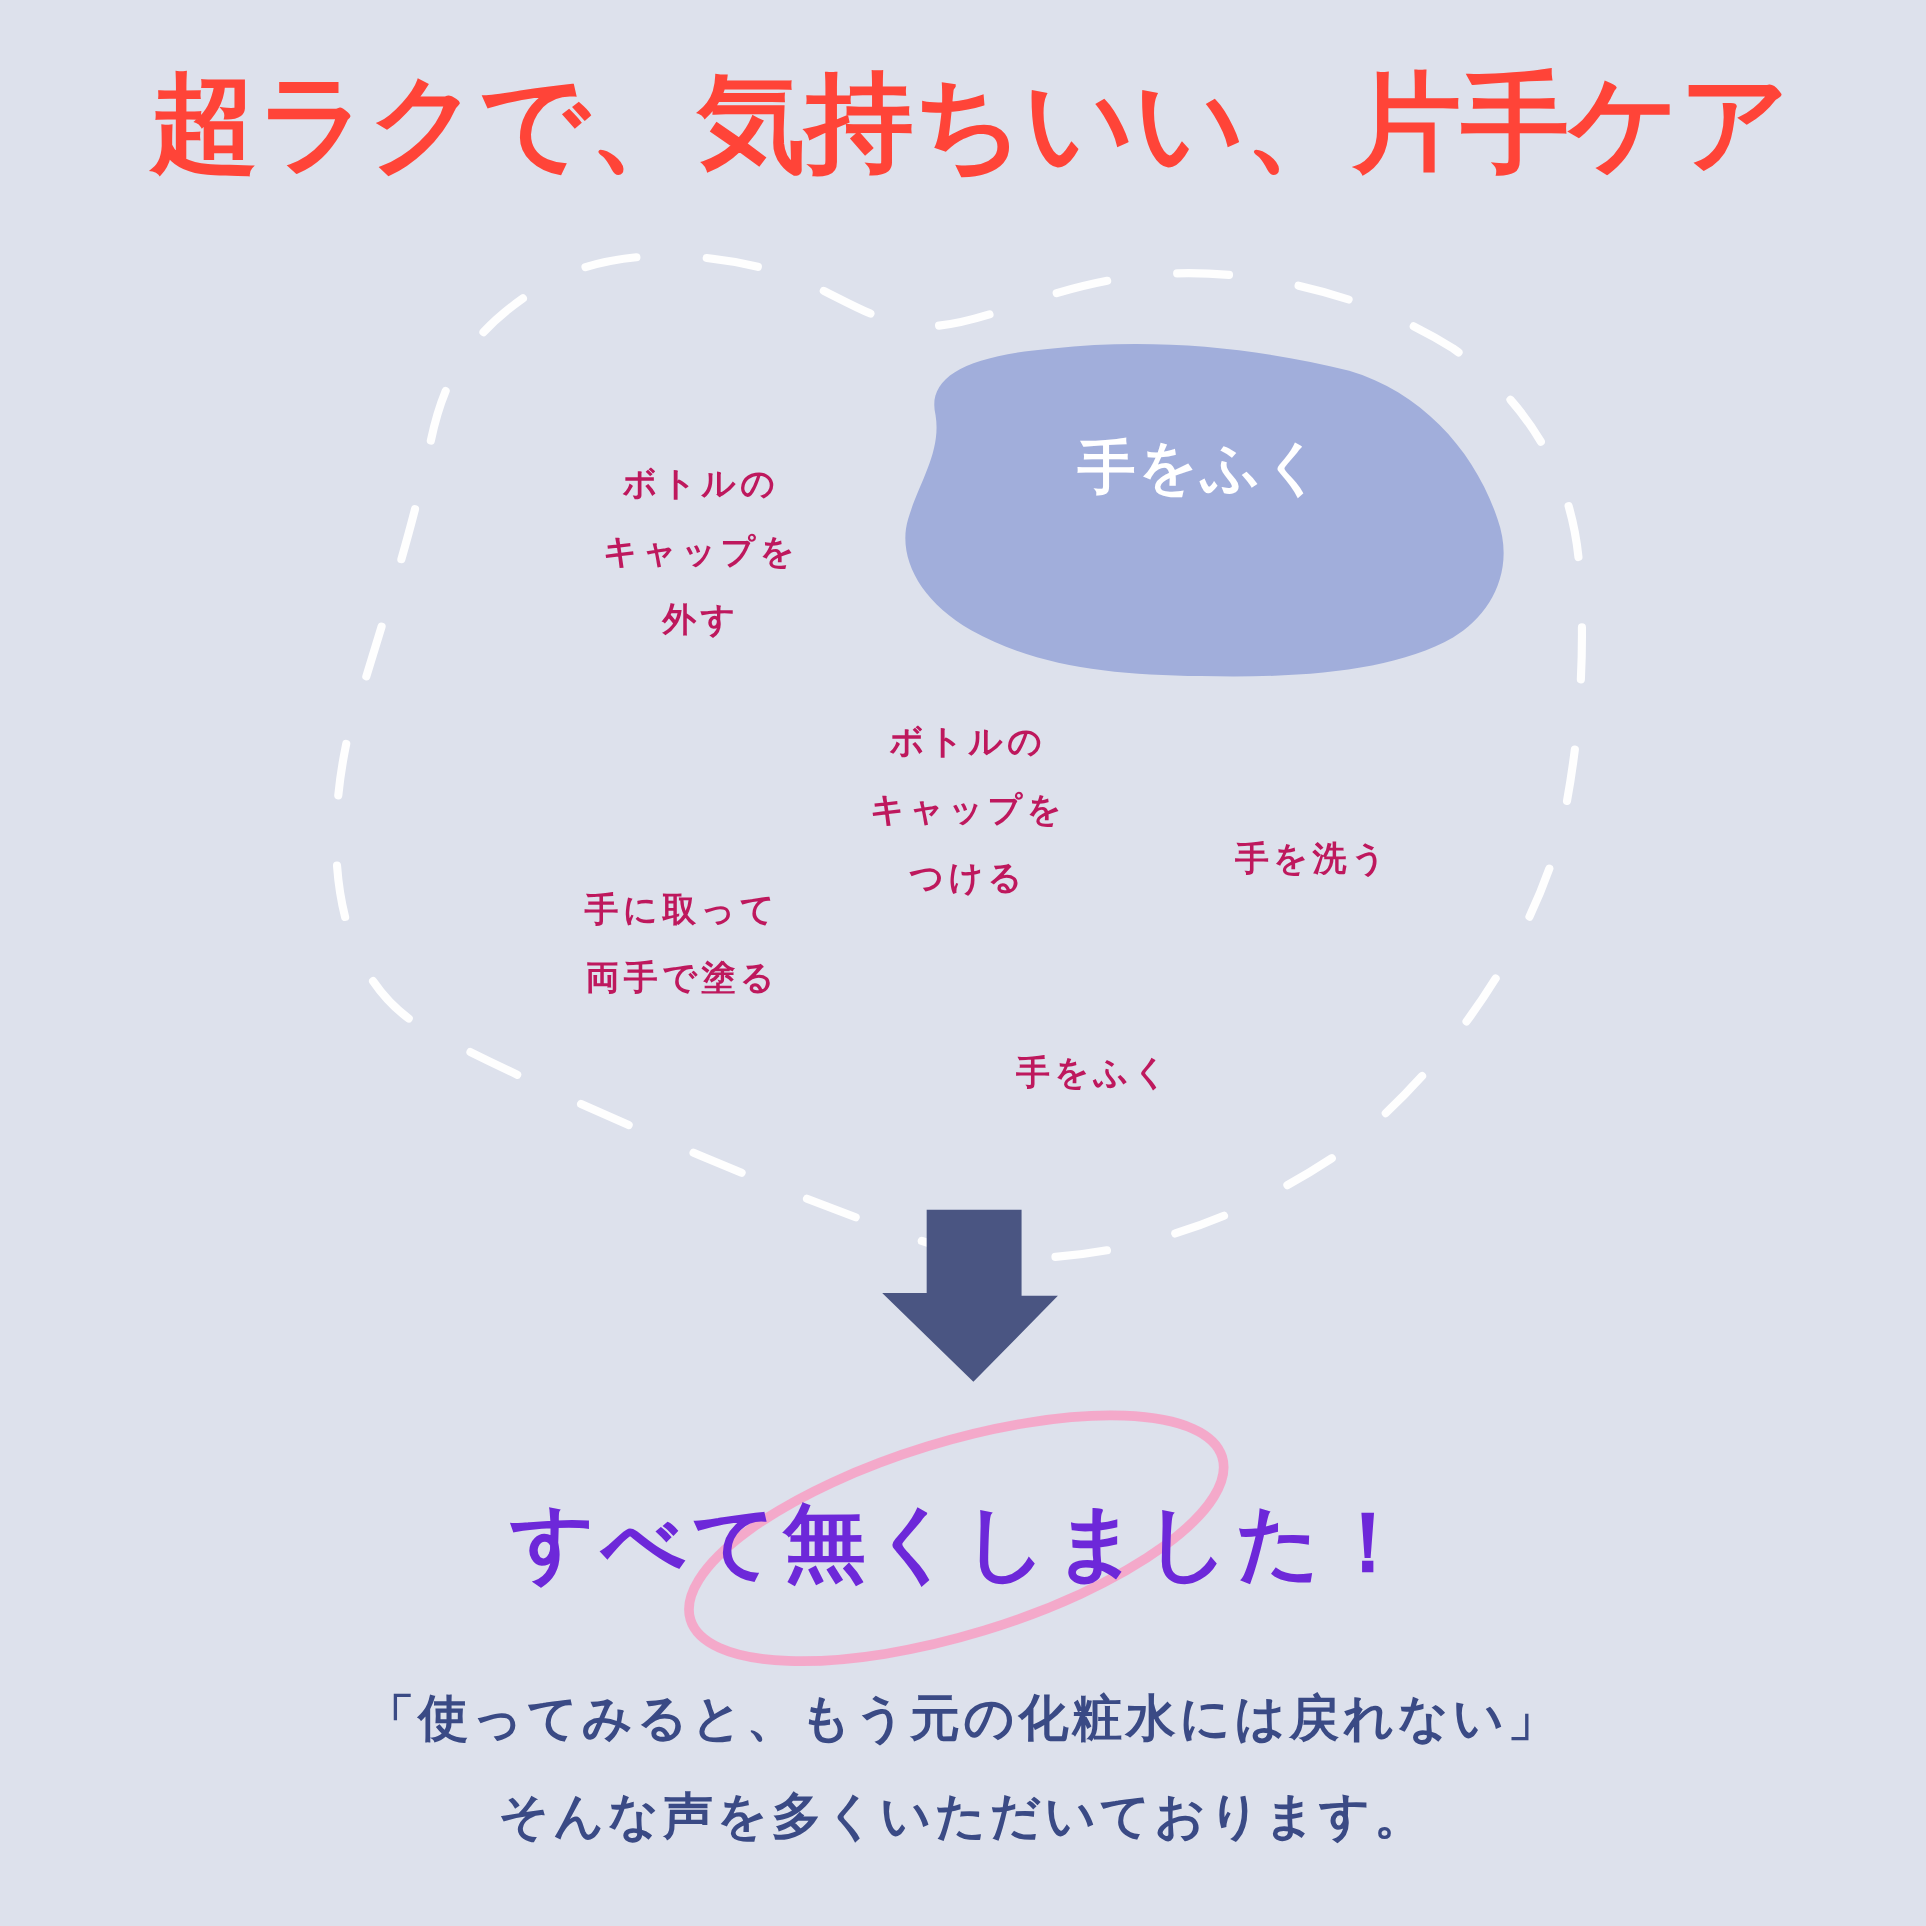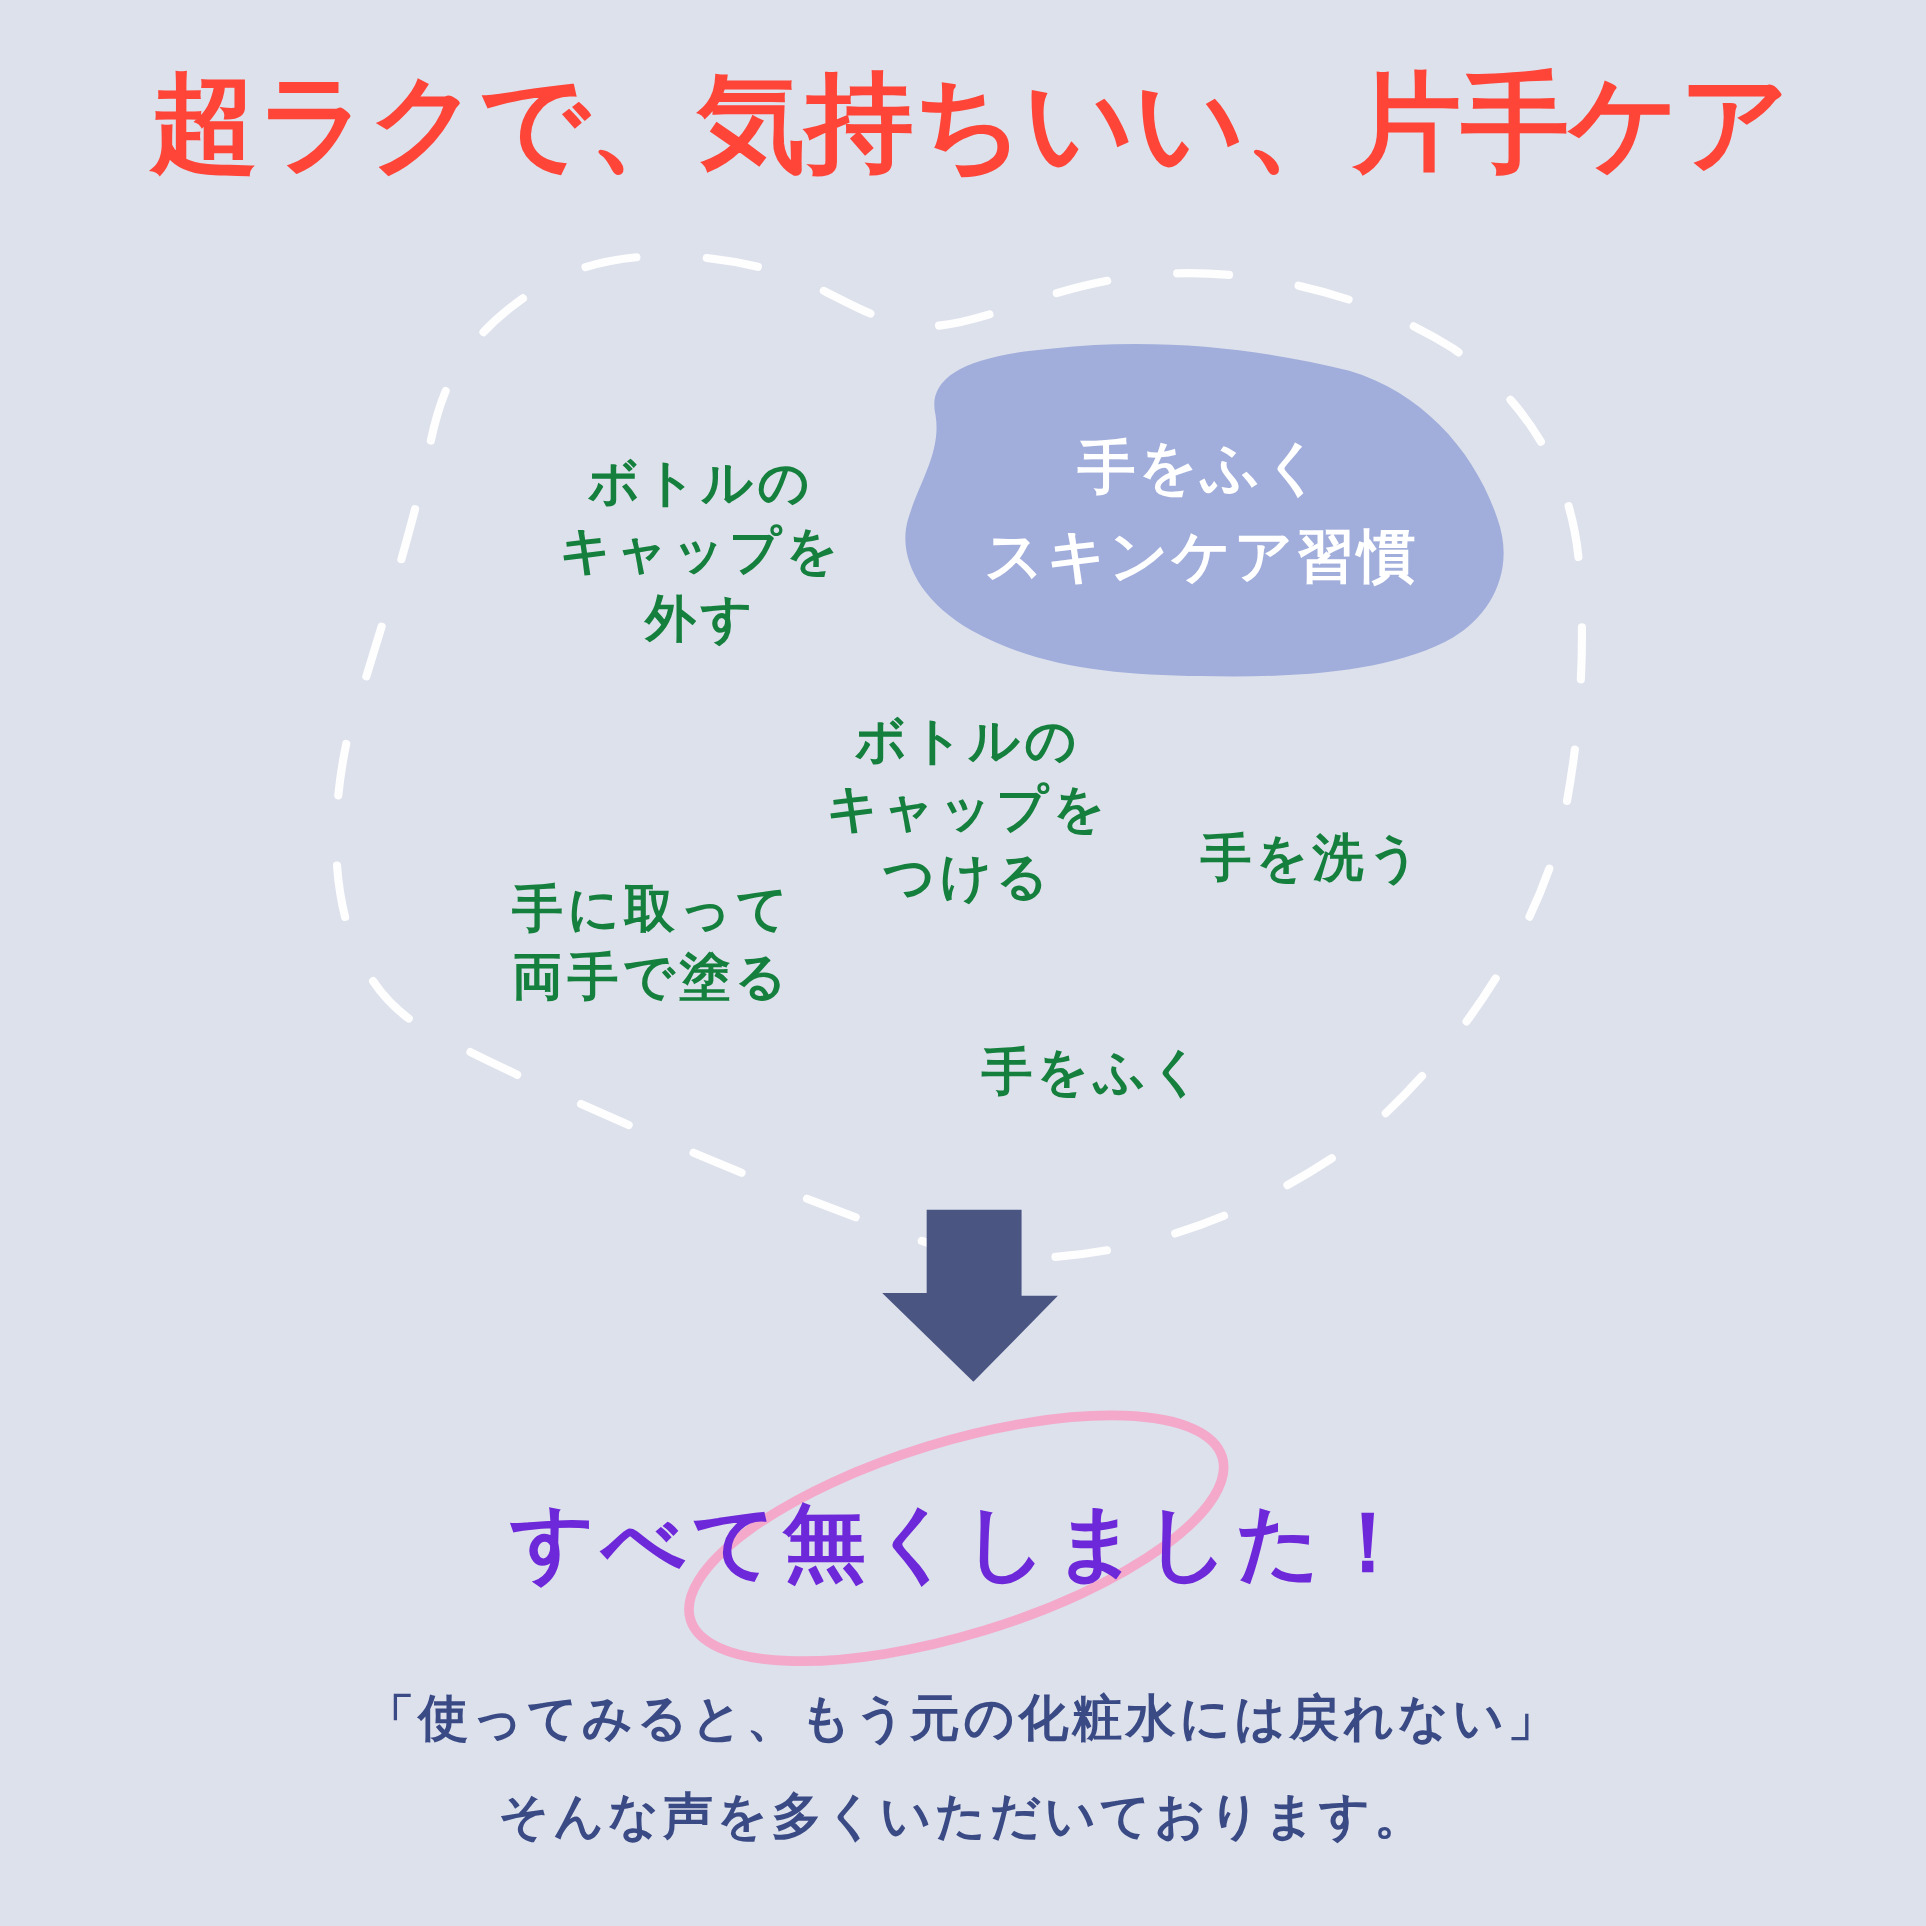--- a/index.html
+++ b/index.html
@@ -16,23 +16,23 @@
     font-size: 108px; font-weight: bold;
     color: #ff4438;
     letter-spacing: 0px;
     white-space: nowrap;
     line-height: 1.2;
     margin-left: 14px;
   }
   svg.deco { position: absolute; left: 0; top: 0; }
   .step {
     position: absolute;
-    color: #15803d;
+    color: #be185d;
     font-weight: bold;
-    font-size: 51px;
+    font-size: 34px;
     line-height: 68px;
     text-align: center;
     letter-spacing: 4.4px;
     white-space: nowrap;
   }
   .blob-text {
     position: absolute;
     left: 942px; top: 423px; width: 519px;
     color: #ffffff;
     font-weight: bold;
@@ -98,21 +98,20 @@
            C 1240 810, 1210 750, 1225 700
            C 1240 650, 1270 610, 1262 560 Z" fill="#a1aedb"></path>
 
   <path d="M 1250 1632 L 1378 1632 L 1378 1748 L 1427 1748 L 1313 1864 L 1190 1744 L 1250 1744 Z" fill="#4a5582"></path>
 
   <ellipse cx="1290" cy="2075" rx="375" ry="130" transform="rotate(-17 1290 2075)" fill="none" stroke="#f4a5c8" stroke-width="13" opacity="0.95"></ellipse>
 </svg>
 
 <div class="blob-text">
   <div>手をふく</div>
-  <div>スキンケア習慣</div>
 </div>
 
 <div class="step" style="left:549px; top:449px; width:304px;">
   <div>ボトルの</div>
   <div>キャップを</div>
   <div>外す</div>
 </div>
 
 <div class="step" style="left:816px; top:707px; width:304px;">
   <div>ボトルの</div>

